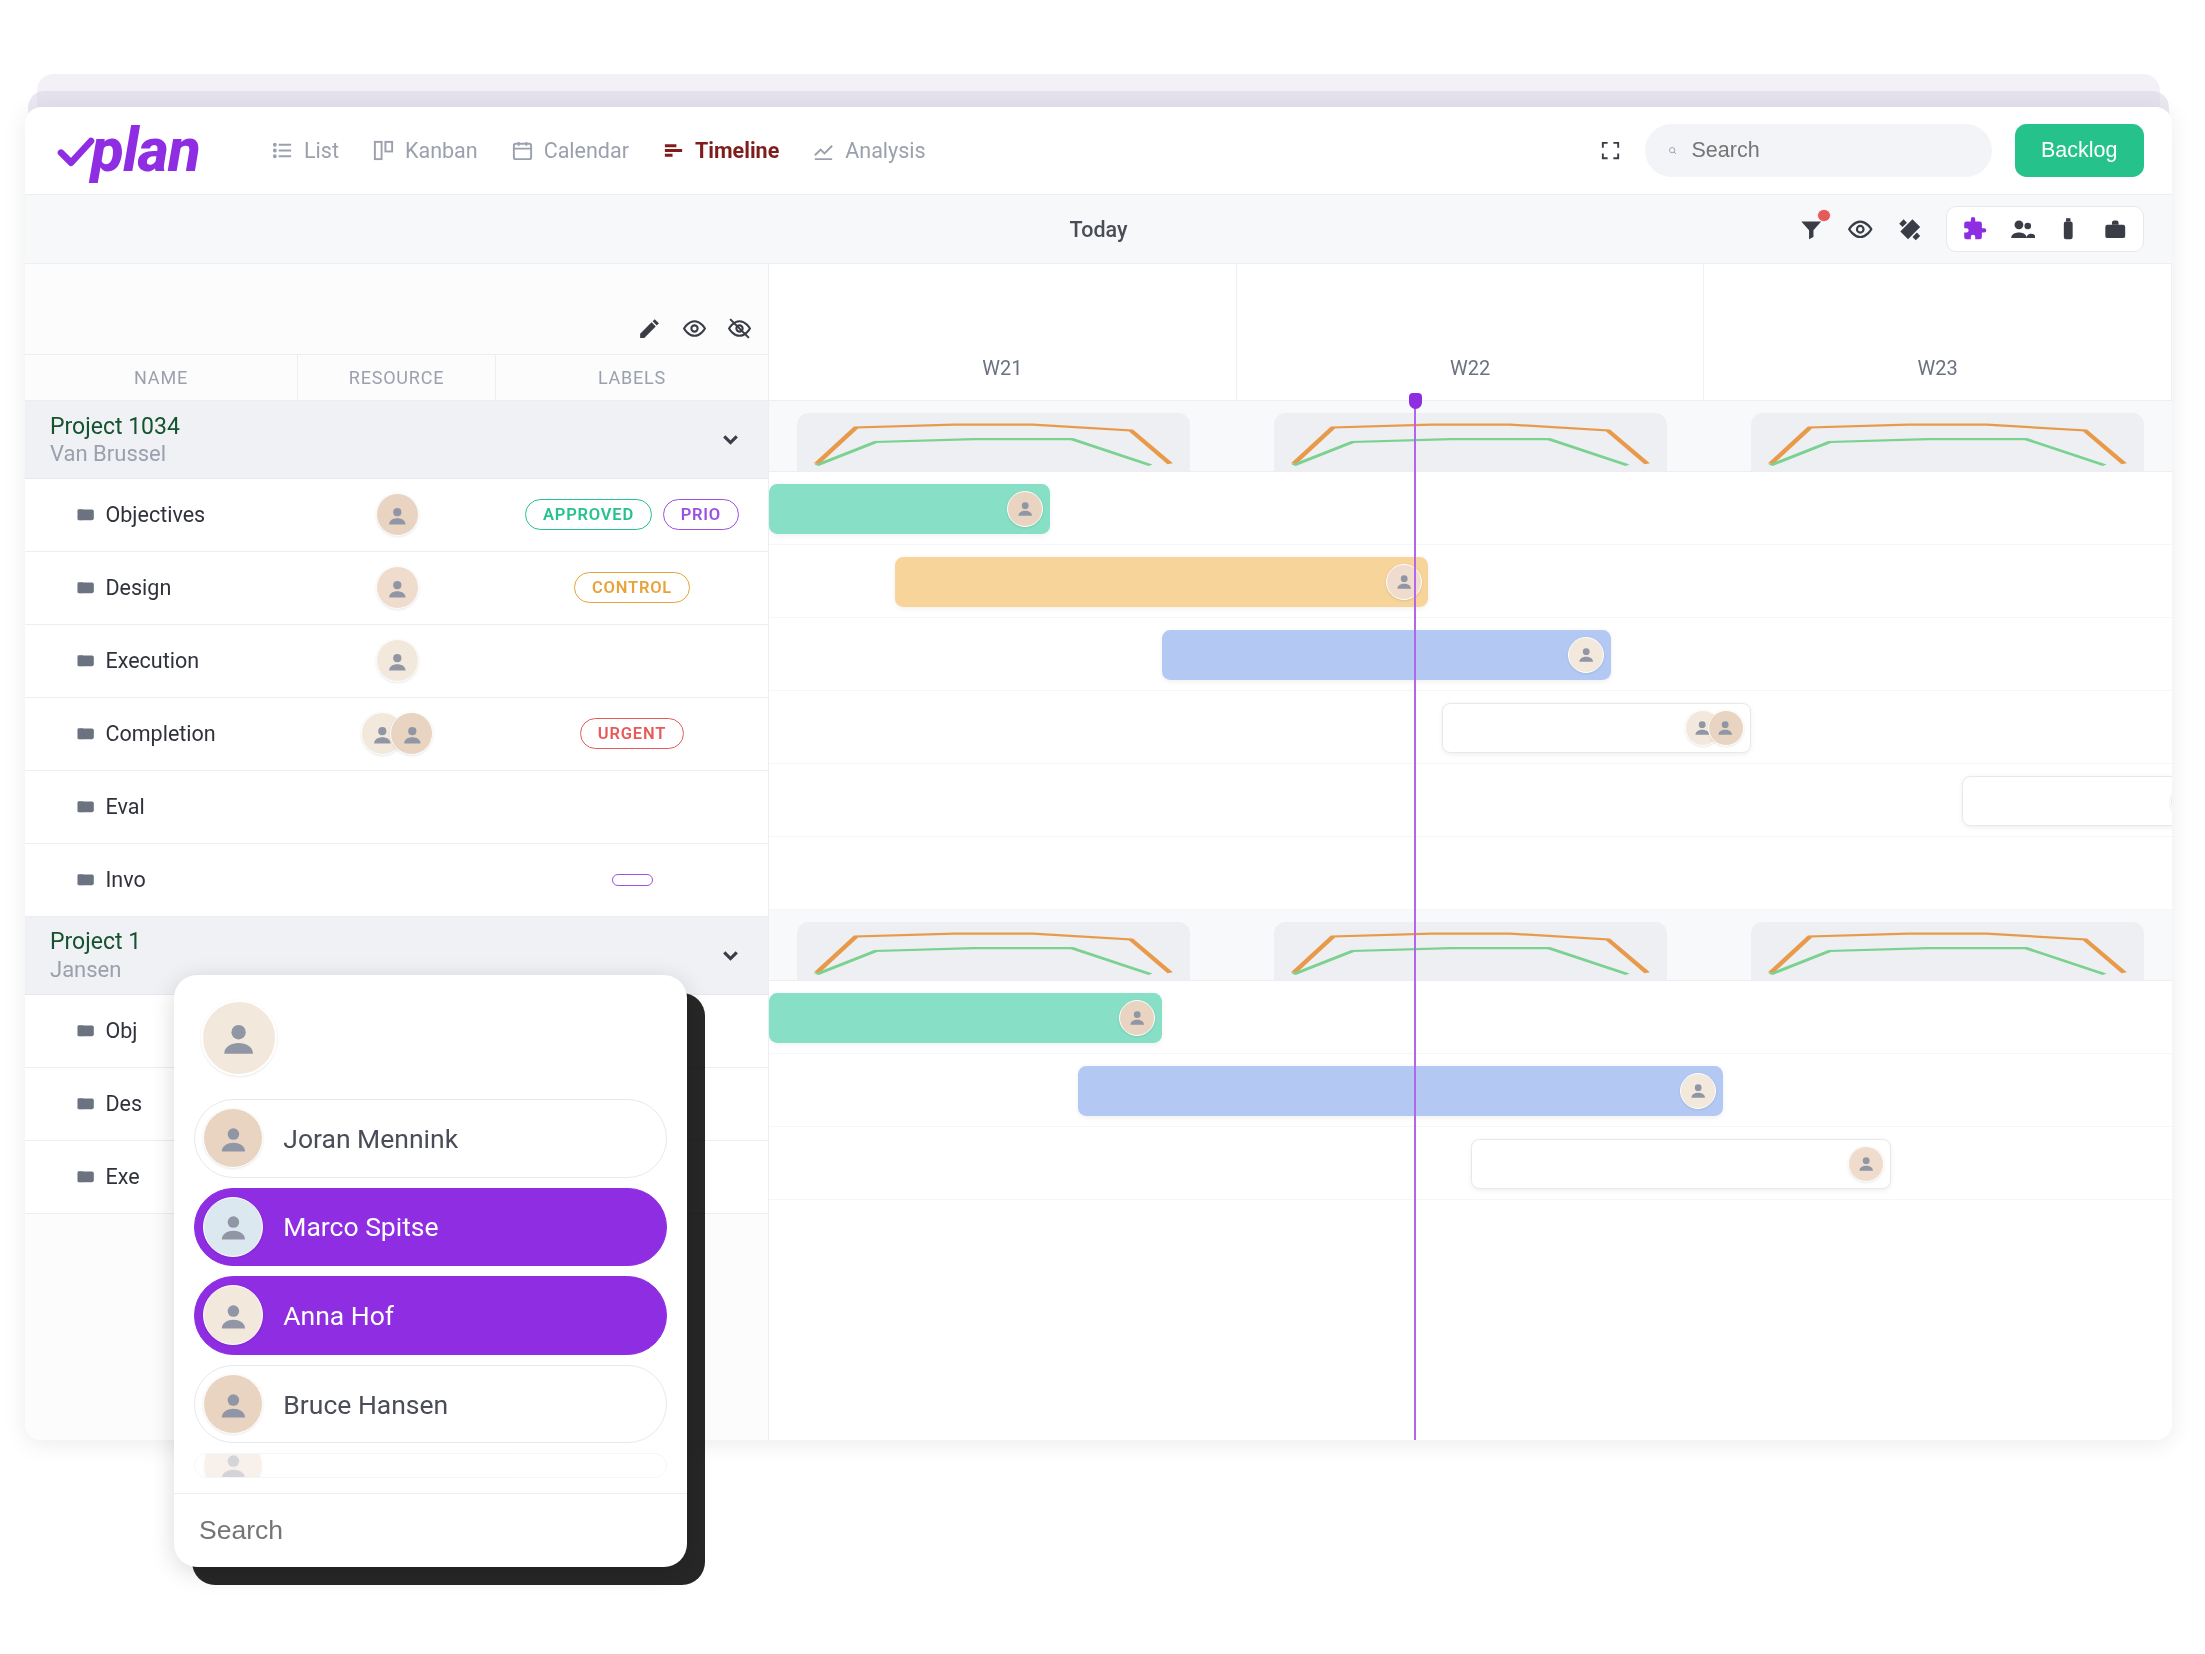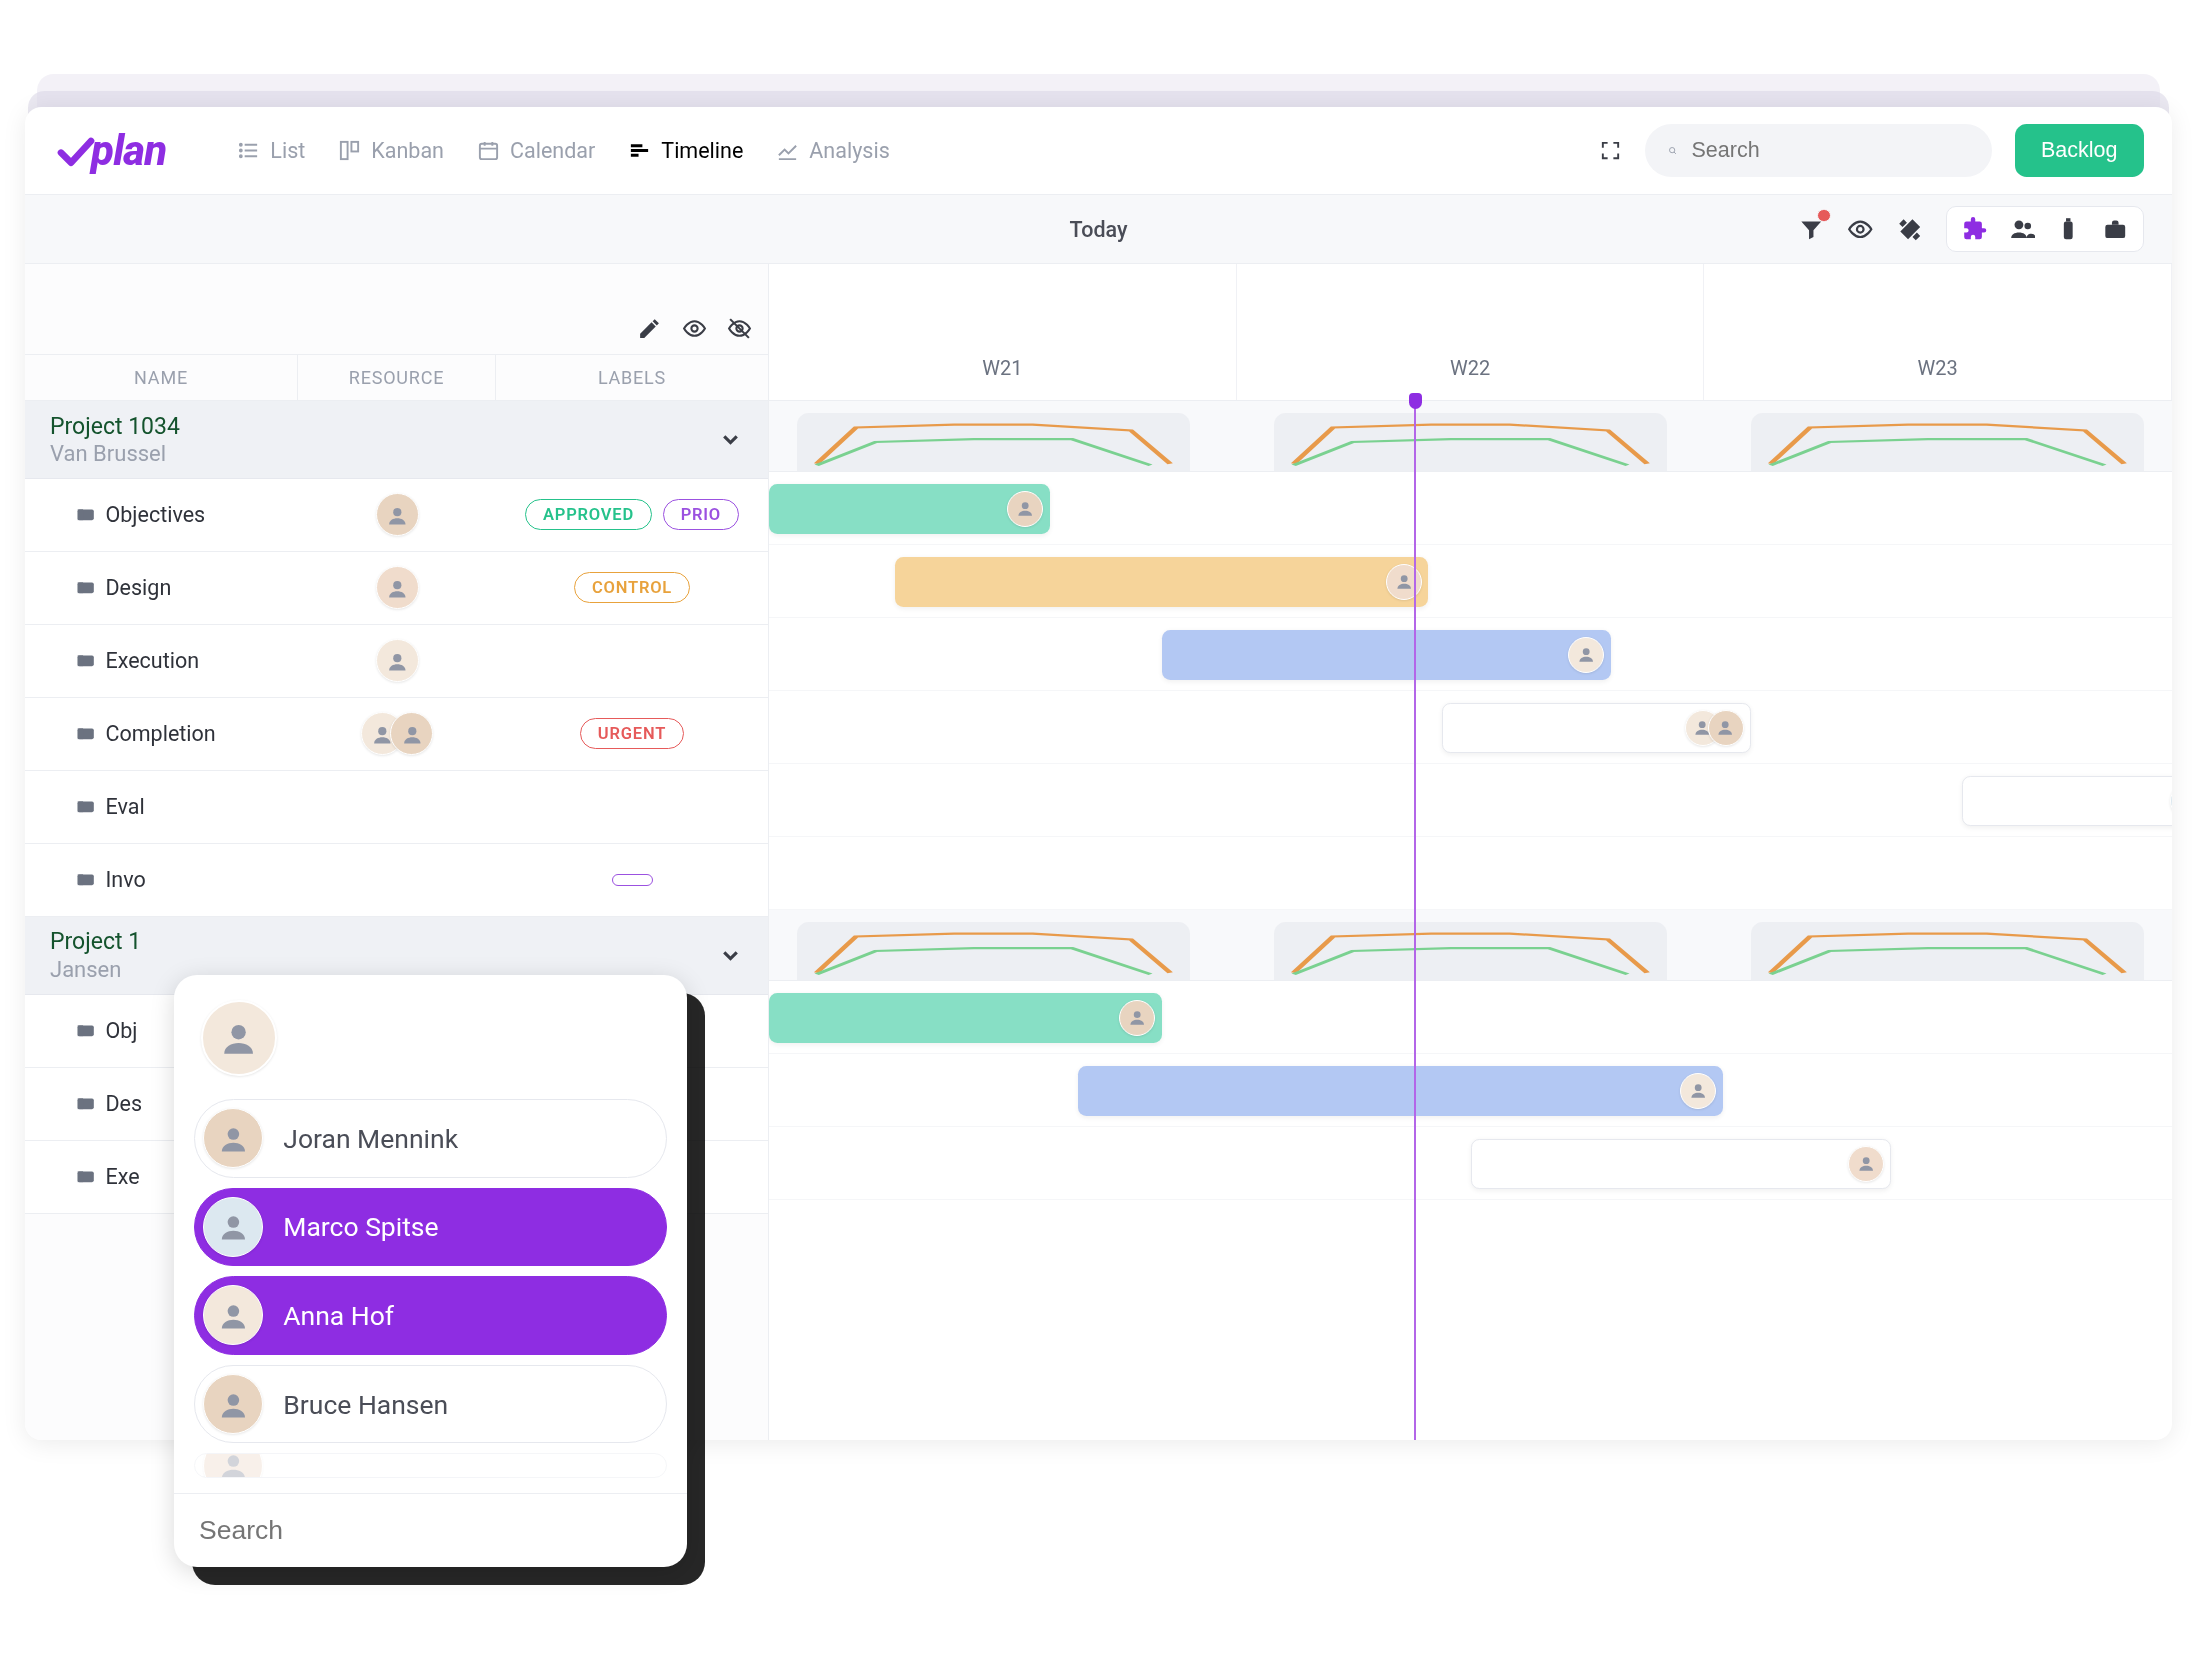--- a/index.html
+++ b/index.html
@@ -40,21 +40,21 @@
 
 
 .topbar {
   height: 88px;
   display: flex;
   align-items: center;
   padding: 0 28px 0 31px;
   border-bottom: 0.8px solid #eceef2;
 }
 .logo {
-  font-size: 42px;
+  font-size: 60px;
   font-weight: 800;
   color: #8e2de2;
   font-style: italic;
   letter-spacing: -0.8px;
   display: flex;
   align-items: center;
 }
 .logo .check {
   display: inline-block;
   width: 40px; height: 40px;
@@ -67,21 +67,21 @@
 }
 .view-item {
   display: flex;
   align-items: center;
   gap: 10px;
   color: #9aa0ad;
   font-size: 21.5px;
   cursor: pointer;
   padding: 6.6px 5px;
 }
-.view-item.active { color: #000000; font-weight: 400; }
+.view-item.active { color: #7f1d1d; font-weight: 700; }
 .view-item .vicon { width: 23px; height: 23px; }
 .spacer { flex: 1; }
 .expand-btn {
   width: 36px; height: 36px;
   display: flex; align-items: center; justify-content: center;
   color: #3a3d46;
   cursor: pointer;
   margin-right: 16.5px;
 }
 .search-wrap {

